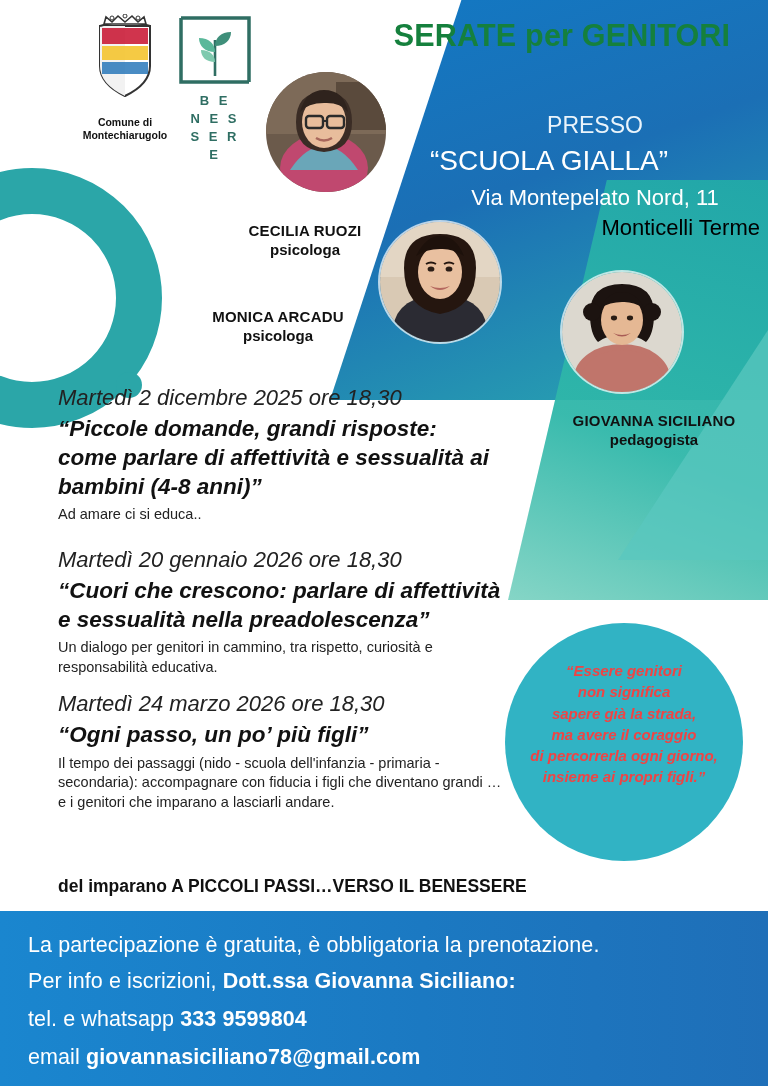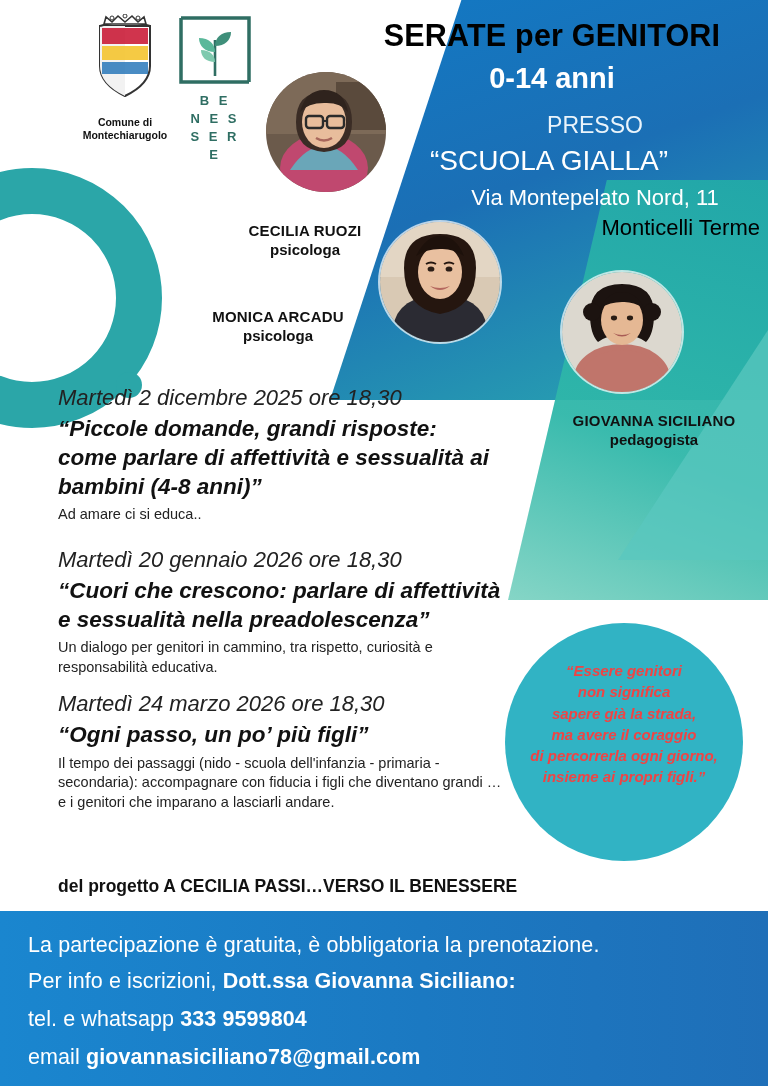--- a/index.html
+++ b/index.html
@@ -100,25 +100,25 @@
   }
   .bottom-band .l1 { position:absolute; top: 22px; }
   .bottom-band .l2 { position:absolute; top: 58px; }
   .bottom-band .l3 { position:absolute; top: 96px; }
   .bottom-band .l4 { position:absolute; top: 134px; }
   .bottom-band b { font-weight: bold; }
 
   
   .hdr-title {
     position: absolute;
-    left: 352px;
+    left: 362px;
     top: 18px;
     width: 400px;
     text-align: center;
-    color: #000000;
+    color: #15803d;
     font-size: 30.5px;
     font-weight: bold;
     letter-spacing: 0.2px;
   }
   .hdr-sub {
     position: absolute;
     left: 352px;
     top: 62px;
     width: 400px;
     text-align: center;
@@ -325,21 +325,20 @@
     </svg>
     <div class="letters">
       <div>B E</div>
       <div>N E S</div>
       <div>S E R</div>
       <div>E</div>
     </div>
   </div>
 
   <div class="hdr-title">SERATE per GENITORI</div>
-  <div class="hdr-sub">0-14 anni</div>
   <div class="hdr-presso">PRESSO</div>
   <div class="hdr-scuola">“SCUOLA GIALLA”</div>
   <div class="hdr-via">Via Montepelato Nord, 11</div>
   <div class="hdr-city">Monticelli Terme</div>
 
   <div class="portrait p1">
     <svg width="120" height="120" viewBox="0 0 120 120">
       <rect width="120" height="120" fill="#6b5a4b"></rect>
       <rect x="0" y="0" width="120" height="62" fill="#7d6a58"></rect>
       <rect x="70" y="10" width="50" height="48" fill="#5a4a3c"></rect>
@@ -425,21 +424,21 @@
       <div class="title">
         <span>“Ogni passo, un po’ più figli”</span>
       </div>
       <div class="desc">Il tempo dei passaggi (nido - scuola dell'infanzia - primaria - secondaria): accompagnare con fiducia i figli che diventano grandi … e i genitori che imparano a lasciarli andare.</div>
     </div>
 
   </div>
 
   <div class="closing">
     <br>
-    <span>del progetto A CECILIA PASSI…VERSO  IL BENESSERE</span>
+    <span>del imparano A PICCOLI PASSI…VERSO  IL BENESSERE</span>
   </div>
 
   <div class="bg-quote-circle"></div>
   <div class="quote-text">
     <span>“Essere genitori</span><br>
     <span>non significa</span><br>
     <span>sapere già la strada,</span><br>
     <span>ma avere il coraggio</span><br>
     <span>di percorrerla ogni giorno,</span><br>
     <span>insieme ai propri figli.”</span>

